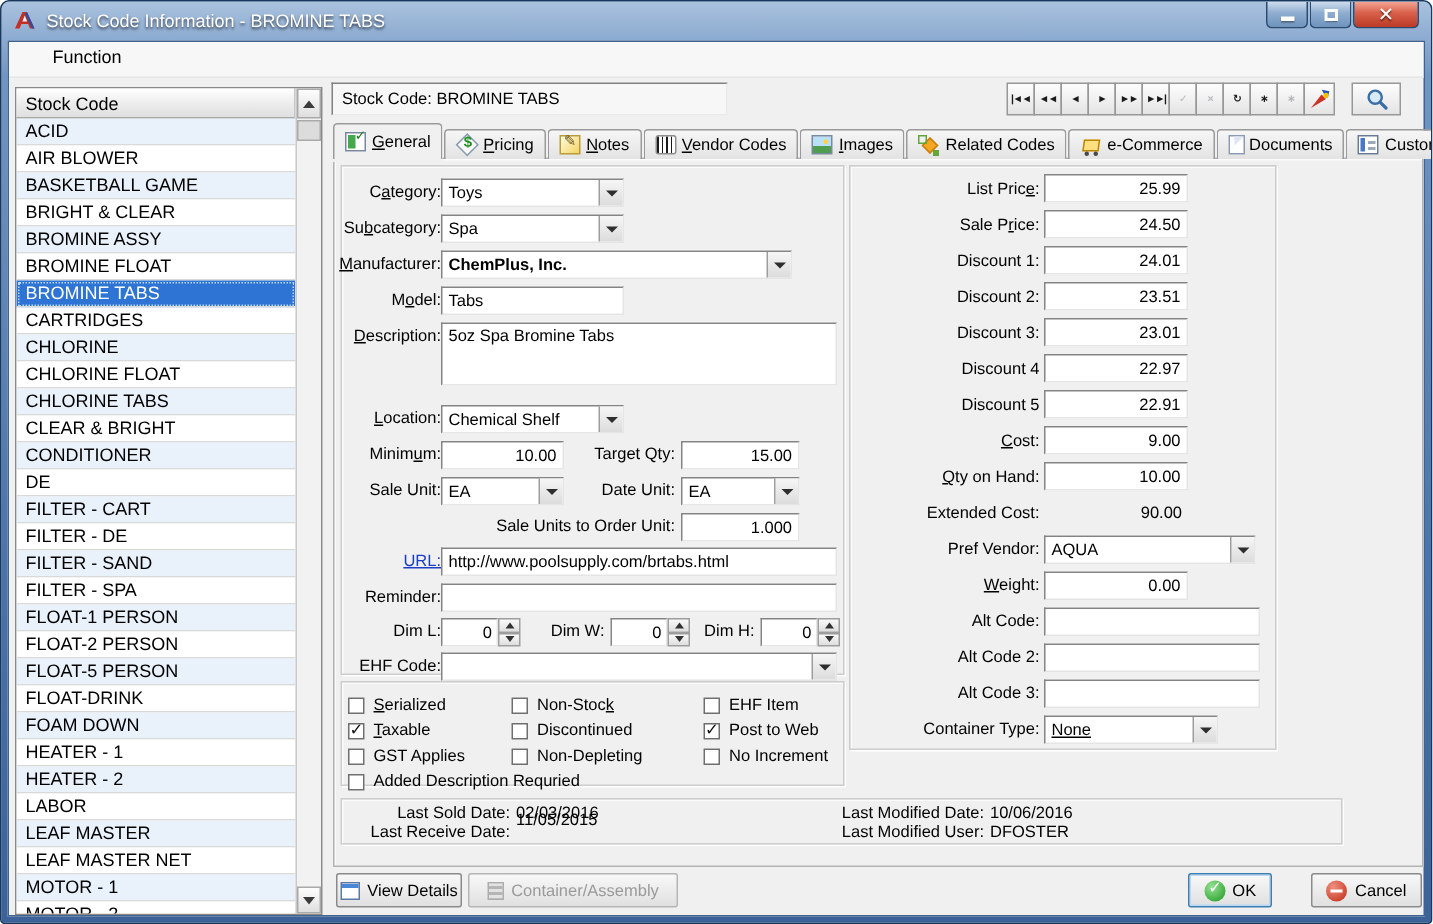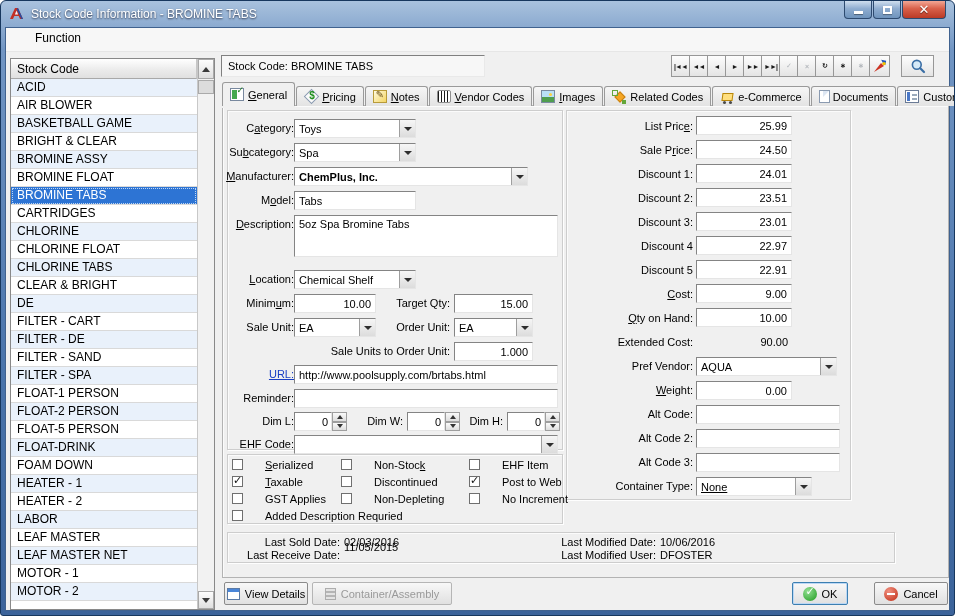--- a/index.html
+++ b/index.html
@@ -100,21 +100,21 @@
   
   .price-rows{position:absolute;left:0;top:5px;right:0;}
   .prow{position:relative;height:24px;}
   .prow .plabel{position:absolute;left:6px;top:4px;width:120px;text-align:right;white-space:nowrap;}
   .prow .pinput{position:absolute;left:129px;top:0;width:96px;height:19px;border:1px solid;border-color:#848484 #e5e5e5 #e5e5e5 #848484;
     background:#fff;font-family:inherit;font-size:11px;text-align:right;padding:1px 4px;outline:none;}
   .prow.flat .pinput{border:none;background:transparent;}
   .rg-label{position:absolute;left:6px;width:120px;text-align:right;white-space:nowrap;}
   
   .cbcol{position:absolute;top:4px;}
-  .cbrow{height:17px;display:flex;align-items:flex-start;white-space:nowrap;gap:16px;}
+  .cbrow{height:17px;display:flex;align-items:flex-end;white-space:nowrap;}
   .cbbox{width:11px;height:11px;background:#fff;border:1px solid #6f6f6f;margin-right:6px;position:relative;flex:none;}
   .cbbox.checked::after{content:"✓";position:absolute;left:0;top:-3px;font-size:11px;font-weight:bold;color:#111;}
   
   .st-label{position:absolute;text-align:right;white-space:nowrap;}
   .st-value{position:absolute;white-space:nowrap;}
   
   .btn{position:absolute;height:23px;border:1px solid #8a8a8a;border-radius:2px;background:linear-gradient(#f8f8f8,#e0e0e0);
     font-size:11px;display:flex;align-items:center;justify-content:center;gap:5px;padding:0 6px;cursor:default;white-space:nowrap;}
   .btn.disabled{color:#9a9a9a;border-color:#b5b5b5;}
   .btn.focused{border-color:#3c7fb1;box-shadow:0 0 0 1px #bcd8f5 inset;}
@@ -180,20 +180,21 @@
           <div class="srow">CARTRIDGES</div>
 
           <div class="srow">CHLORINE</div>
 
           <div class="srow">CHLORINE FLOAT</div>
 
           <div class="srow">CHLORINE TABS</div>
 
           <div class="srow">CLEAR &amp; BRIGHT</div>
 
+          <div class="srow">CONDITIONER</div>
 
           <div class="srow">DE</div>
 
           <div class="srow">FILTER - CART</div>
 
           <div class="srow">FILTER - DE</div>
 
           <div class="srow">FILTER - SAND</div>
 
           <div class="srow">FILTER - SPA</div>
@@ -391,21 +392,21 @@
         <span class="flabel" style="left:126px;top:186px;">Target Qty:</span>
         <input class="ninput" style="left: 226px; top: 183px; width: 79px;" value="15.00">
 
         <span class="flabel" style="left:-30px;top:210px;">Sale Unit:</span>
         <div class="combo" style="left:66px;top:207px;width:82px;">
           <span class="combo-text">EA</span>
           <span class="combo-btn">
               <span class="tri"></span>
             </span>
         </div>
-        <span class="flabel" style="left:126px;top:210px;">Order Unit:</span>
+        <span class="flabel" style="left:126px;top:210px;">Date Unit:</span>
         <div class="combo" style="left:226px;top:207px;width:79px;">
           <span class="combo-text">EA</span>
           <span class="combo-btn">
               <span class="tri"></span>
             </span>
         </div>
 
         <span class="flabel" style="left:52px;top:234px;width:170px;">Sale Units to Order Unit:</span>
         <input class="ninput" style="left: 226px; top: 231px; width: 79px;" value="1.000">
 

